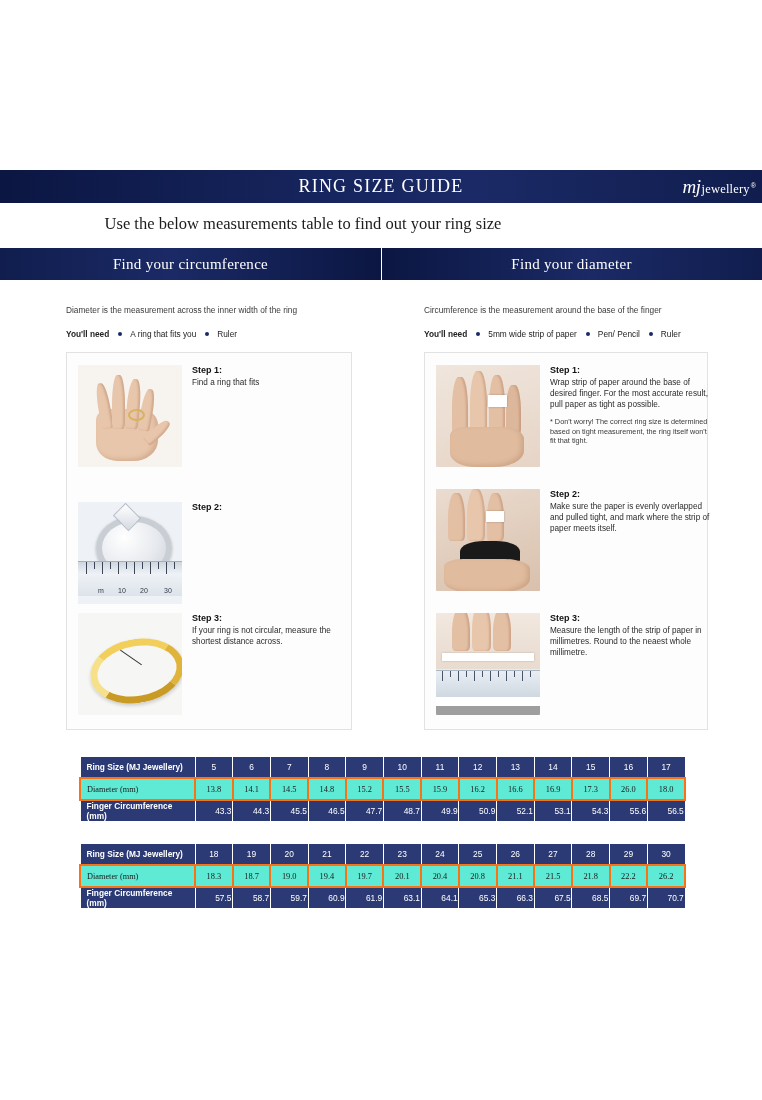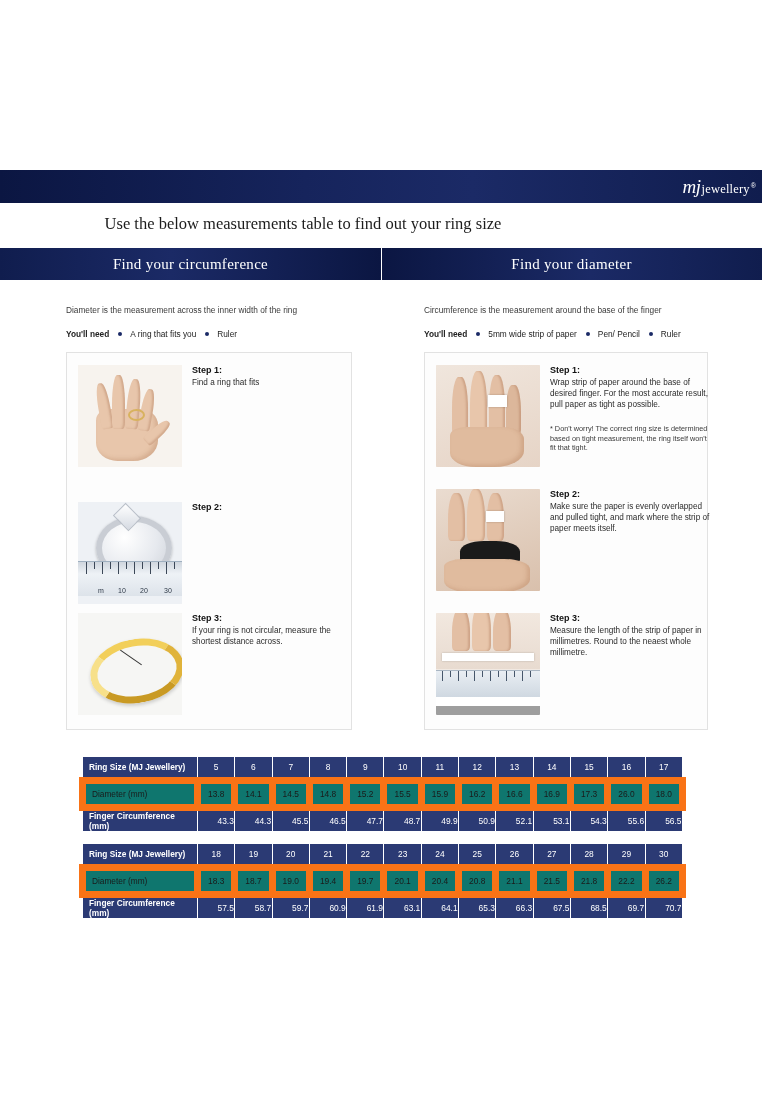--- a/index.html
+++ b/index.html
@@ -177,21 +177,21 @@
   }
   .step-body {
     font-size: 8.2px;
     line-height: 1.32;
     color: #2b2b2b;
   }
   .step-note {
     font-size: 7.3px;
     line-height: 1.3;
     color: #3a3a3a;
-    margin-top: 14px;
+    margin-top: 7px;
   }
 
   
   .l1 { left: 78px; top: 365px; }
   .l2 { left: 78px; top: 502px; }
   .l3 { left: 78px; top: 613px; }
   
   .r1 { left: 436px; top: 365px; }
   .r2 { left: 436px; top: 489px; }
   .r3 { left: 436px; top: 613px; }
@@ -334,23 +334,24 @@
     font-weight: normal;
   }
   .row-head td.label {
     background: #2b3a74;
     text-align: left;
     padding-left: 6px;
     font-weight: bold;
     font-size: 8.3px;
   }
   .row-mid td {
-    background: #0f766e;
+    background: #5eead4;
     color: #1a1a1a;
-    border: 7px solid #f97316;
+    border: 2px solid #f97316;
+    font-family: Liberation Serif, serif;
   }
   .row-mid td.label {
     text-align: left;
     padding-left: 6px;
     font-size: 8.3px;
   }
   .row-circ td {
     background: #2b3a74;
     color: #ffffff;
     padding-left: 19px;
@@ -362,20 +363,21 @@
     font-size: 8.3px;
   }
   col.labelcol { width: 115px; }
 </style>
 </head>
 <body>
 
 <div class="page">
 
   <div class="header-bar">
+    <div class="header-title">RING SIZE GUIDE</div>
     <div class="brand">
       <span class="brand-mj">mj</span>
       <span class="brand-jw">jewellery</span>
       <span class="brand-reg">®</span>
     </div>
   </div>
 
   <div class="subtitle-row">
     <div class="subtitle">Use the below measurements table to find out your ring size</div>
   </div>

